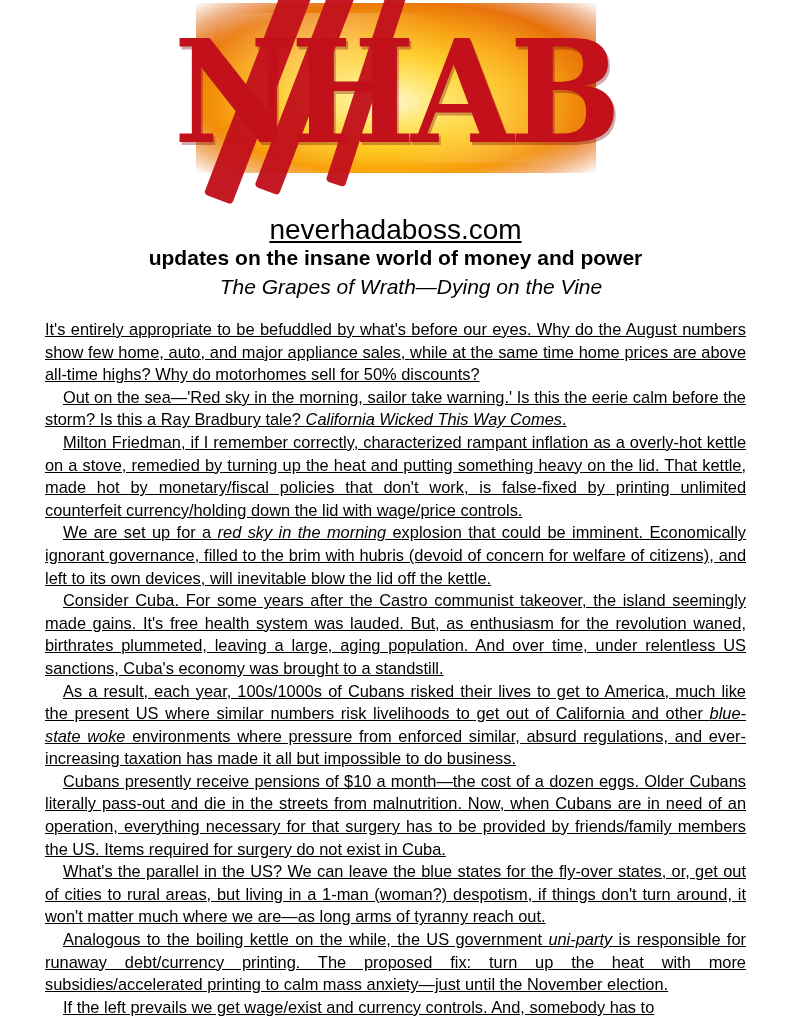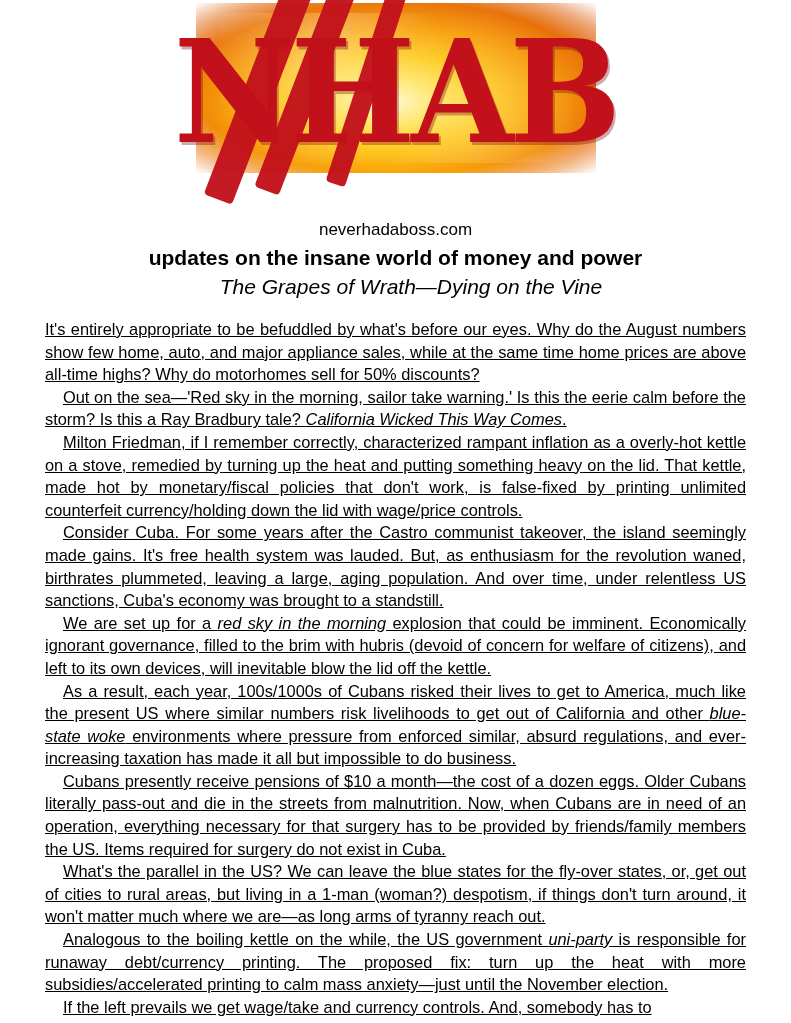--- a/index.html
+++ b/index.html
@@ -102,22 +102,23 @@
     left: 160px; top: -14px;
     transform: rotate(18deg);
   }
 
   
   .masthead {
     text-align: center;
     margin-top: 34px;
   }
   .masthead .site {
-    font-size: 17px;
+    font-size: 28px;
     line-height: 28px;
+    text-decoration: underline;
   }
   .masthead .tagline {
     font-size: 21px;
     line-height: 28px;
     font-weight: bold;
   }
   .masthead .headline {
     font-size: 21px;
     line-height: 30px;
     font-style: italic;
@@ -163,22 +164,22 @@
   <div class="masthead">
     <div class="site">neverhadaboss.com</div>
     <div class="tagline">updates on the insane world of money and power</div>
     <div class="headline">The Grapes of Wrath—Dying on the Vine</div>
   </div>
 
   <div class="article" id="article-body">
       <p><span>It's entirely appropriate to be befuddled by what's before our eyes. Why do the August numbers show few home, auto, and major appliance sales, while at the same time home prices are above all-time highs? Why do motorhomes sell for 50% discounts?</span></p>
       <p><span>Out on the sea—'Red sky in the morning, sailor take warning.' Is this the eerie calm before the storm? Is this a Ray Bradbury tale? </span><i>California Wicked This Way Comes</i><span>.</span></p>
       <p><span>Milton Friedman, if I remember correctly, characterized rampant inflation as a overly-hot kettle on a stove, remedied by turning up the heat and putting something heavy on the lid. That kettle, made hot by monetary/fiscal policies that don't work, is false-fixed by printing unlimited counterfeit currency/holding down the lid with wage/price controls.</span></p>
+      <p><span>We are set up for a </span><i>red sky in the morning</i><span> explosion that could be imminent. Economically ignorant governance, filled to the brim with hubris (devoid of concern for welfare of citizens), and left to its own devices, will inevitable blow the lid off the kettle.</span></p>
       <p><span>Consider Cuba. For some years after the Castro communist takeover, the island seemingly made gains. It's free health system was lauded. But, as enthusiasm for the revolution waned, birthrates plummeted, leaving a large, aging population. And over time, under relentless US sanctions, Cuba's economy was brought to a standstill.</span></p>
-      <p><span>We are set up for a </span><i>red sky in the morning</i><span> explosion that could be imminent. Economically ignorant governance, filled to the brim with hubris (devoid of concern for welfare of citizens), and left to its own devices, will inevitable blow the lid off the kettle.</span></p>
       <p><span>As a result, each year, 100s/1000s of Cubans risked their lives to get to America, much like the present US where similar numbers risk livelihoods to get out of California and other </span><i>blue-state woke</i><span> environments where pressure from enforced similar, absurd regulations, and ever-increasing taxation has made it all but impossible to do business.</span></p>
       <p><span>Cubans presently receive pensions of $10 a month—the cost of a dozen eggs. Older Cubans literally pass-out and die in the streets from malnutrition. Now, when Cubans are in need of an operation, everything necessary for that surgery has to be provided by friends/family members the US. Items required for surgery do not exist in Cuba.</span></p>
       <p><span>What's the parallel in the US? We can leave the blue states for the fly-over states, or, get out of cities to rural areas, but living in a 1-man (woman?) despotism, if things don't turn around, it won't matter much where we are—as long arms of tyranny reach out.</span></p>
       <p><span>Analogous to the boiling kettle on the while, the US government </span><i>uni-party</i><span> is responsible for runaway debt/currency printing. The proposed fix: turn up the heat with more subsidies/accelerated printing to calm mass anxiety—just until the November election.</span></p>
-      <p><span>If the left prevails we get wage/take and currency controls. And, somebody has to</span></p>
+      <p><span>If the left prevails we get wage/exist and currency controls. And, somebody has to</span></p>
     </div>
 
 </div>
 
 </body></html>

